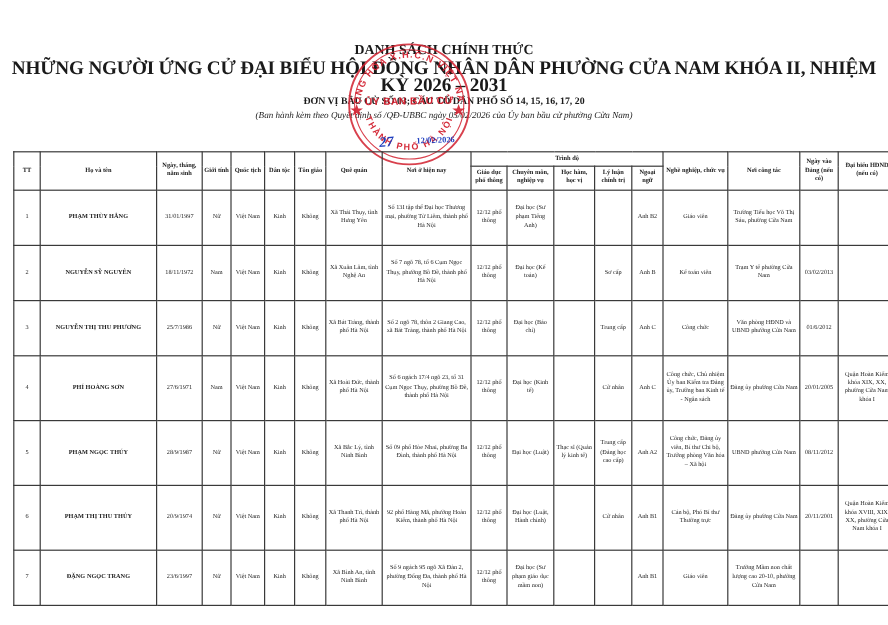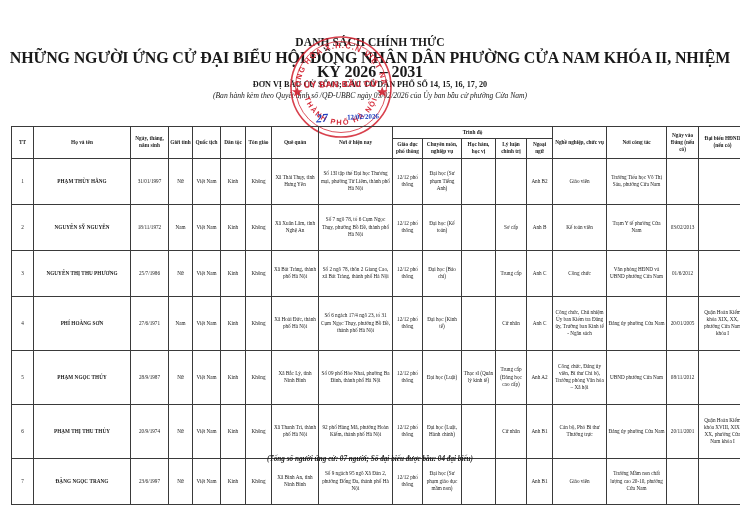--- a/index.html
+++ b/index.html
@@ -320,15 +320,14 @@
           <td></td>
           <td>Anh B1</td>
           <td>Giáo viên</td>
           <td>Trường Mầm non chất lượng cao 20-10, phường Cửa Nam</td>
           <td></td>
           <td></td>
         </tr>
       </tbody>
   </table>
 
-  <div class="footer-note">(Tổng số người ứng cử: 07 người; Số đại biểu được bầu: 04 đại biểu)</div>
 
 </div>
 
 </body></html>

